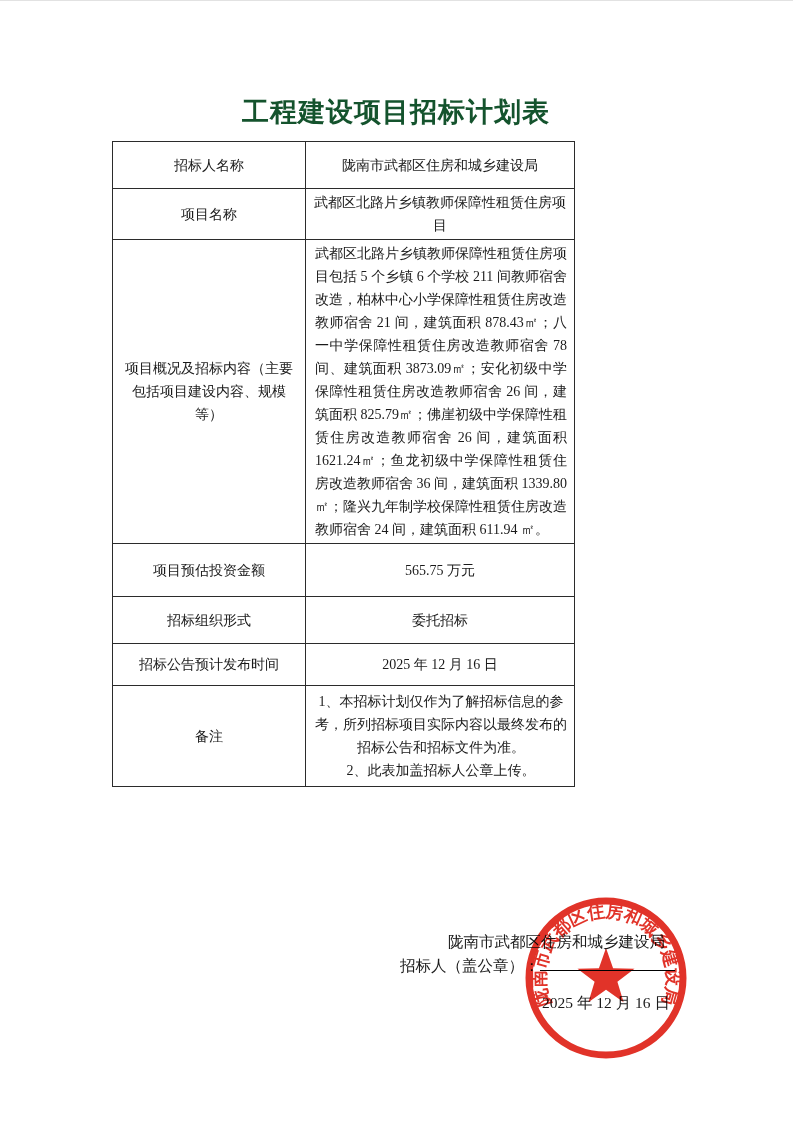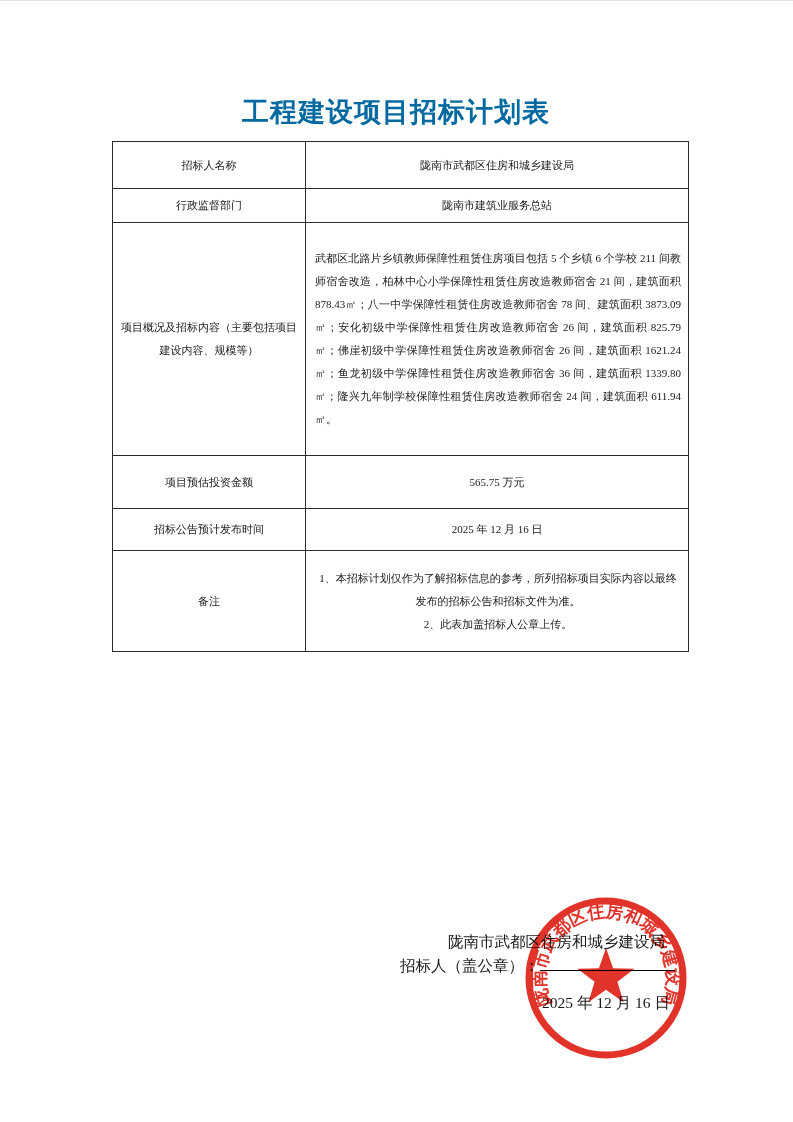--- a/index.html
+++ b/index.html
@@ -18,30 +18,30 @@
   }
   .title {
     position: absolute;
     left: 112px;
     top: 93px;
     width: 568px;
     text-align: center;
     font-size: 27px;
     font-weight: bold;
     letter-spacing: 1px;
-    color: #0369a1;
+    color: #14532d;
   }
   table.plan-table {
     position: absolute;
     left: 112px;
     top: 140px;
-    width: 577px;
+    width: 463px;
     border-collapse: collapse;
     table-layout: fixed;
-    font-size: 11px;
+    font-size: 14px;
     padding-left: 45px;
   }
   table.plan-table td {
     border: 1.4px solid #2b2b2b;
     vertical-align: middle;
     padding: 2px 6px;
     line-height: 23px;
   }
   td.label {
     width: 193px;
@@ -120,31 +120,35 @@
 <div class="sheet">
 
   <div class="title">工程建设项目招标计划表</div>
 
   <table class="plan-table">
     <tbody>
       <tr class="h47">
         <td class="label">招标人名称</td>
         <td class="value">陇南市武都区住房和城乡建设局</td>
       </tr>
-      <tr class="h34">
-        <td class="label">行政监督部门</td>
-        <td class="value">陇南市建筑业服务总站</td>
+      <tr class="h37">
+        <td class="label">项目名称</td>
+        <td class="value">武都区北路片乡镇教师保障性租赁住房项目</td>
       </tr>
       <tr class="h233">
         <td class="label">项目概况及招标内容（主要包括项目建设内容、规模等）</td>
         <td class="value left">武都区北路片乡镇教师保障性租赁住房项目包括 5 个乡镇 6 个学校 211 间教师宿舍改造，柏林中心小学保障性租赁住房改造教师宿舍 21 间，建筑面积 878.43㎡；八一中学保障性租赁住房改造教师宿舍 78 间、建筑面积 3873.09㎡；安化初级中学保障性租赁住房改造教师宿舍 26 间，建筑面积 825.79㎡；佛崖初级中学保障性租赁住房改造教师宿舍 26 间，建筑面积 1621.24㎡；鱼龙初级中学保障性租赁住房改造教师宿舍 36 间，建筑面积 1339.80㎡；隆兴九年制学校保障性租赁住房改造教师宿舍 24 间，建筑面积 611.94 ㎡。</td>
       </tr>
       <tr class="h53">
         <td class="label">项目预估投资金额</td>
         <td class="value">565.75 万元</td>
+      </tr>
+      <tr class="h47">
+        <td class="label">招标组织形式</td>
+        <td class="value">委托招标</td>
       </tr>
       <tr class="h42">
         <td class="label">招标公告预计发布时间</td>
         <td class="value">2025 年 12 月 16 日</td>
       </tr>
       <tr class="h101">
         <td class="label">备注</td>
         <td class="value preline">1、本招标计划仅作为了解招标信息的参考，所列招标项目实际内容以最终发布的招标公告和招标文件为准。
 2、此表加盖招标人公章上传。</td>
       </tr>

